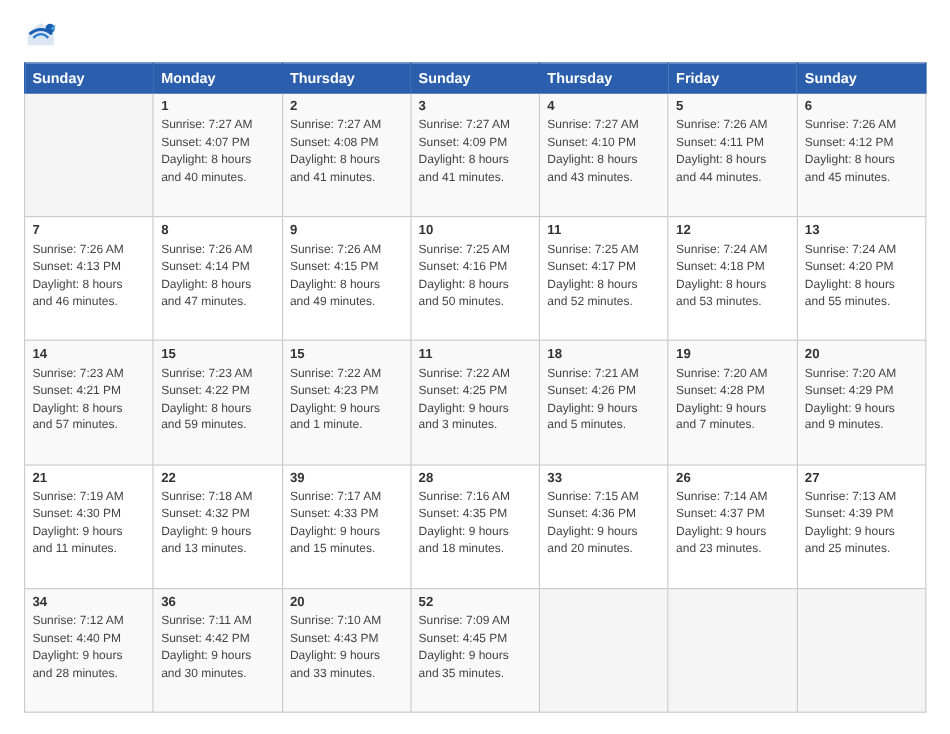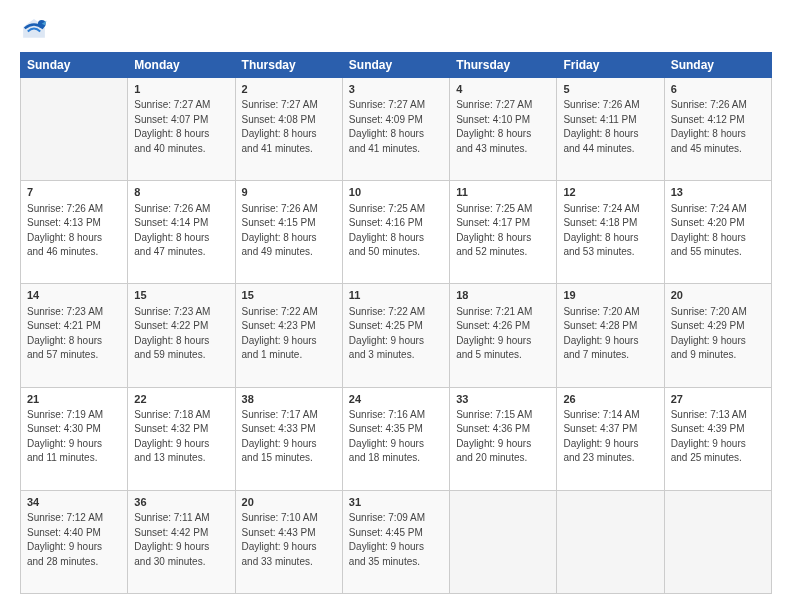--- a/index.html
+++ b/index.html
@@ -227,25 +227,25 @@
         <tr>
           <td>
             <span class="day-num">21</span>
             <div class="cell-content">Sunrise: 7:19 AM<br>Sunset: 4:30 PM<br>Daylight: 9 hours and 11 minutes.</div>
           </td>
           <td>
             <span class="day-num">22</span>
             <div class="cell-content">Sunrise: 7:18 AM<br>Sunset: 4:32 PM<br>Daylight: 9 hours and 13 minutes.</div>
           </td>
           <td>
-            <span class="day-num">38</span>
+            <span class="day-num">39</span>
             <div class="cell-content">Sunrise: 7:17 AM<br>Sunset: 4:33 PM<br>Daylight: 9 hours and 15 minutes.</div>
           </td>
           <td>
-            <span class="day-num">24</span>
+            <span class="day-num">28</span>
             <div class="cell-content">Sunrise: 7:16 AM<br>Sunset: 4:35 PM<br>Daylight: 9 hours and 18 minutes.</div>
           </td>
           <td>
             <span class="day-num">33</span>
             <div class="cell-content">Sunrise: 7:15 AM<br>Sunset: 4:36 PM<br>Daylight: 9 hours and 20 minutes.</div>
           </td>
           <td>
             <span class="day-num">26</span>
             <div class="cell-content">Sunrise: 7:14 AM<br>Sunset: 4:37 PM<br>Daylight: 9 hours and 23 minutes.</div>
           </td>
@@ -261,21 +261,21 @@
           </td>
           <td>
             <span class="day-num">36</span>
             <div class="cell-content">Sunrise: 7:11 AM<br>Sunset: 4:42 PM<br>Daylight: 9 hours and 30 minutes.</div>
           </td>
           <td>
             <span class="day-num">20</span>
             <div class="cell-content">Sunrise: 7:10 AM<br>Sunset: 4:43 PM<br>Daylight: 9 hours and 33 minutes.</div>
           </td>
           <td>
-            <span class="day-num">31</span>
+            <span class="day-num">52</span>
             <div class="cell-content">Sunrise: 7:09 AM<br>Sunset: 4:45 PM<br>Daylight: 9 hours and 35 minutes.</div>
           </td>
           <td class="empty-cell"></td>
           <td class="empty-cell"></td>
           <td class="empty-cell"></td>
         </tr>
       </tbody>
   </table>
 </div>
 

